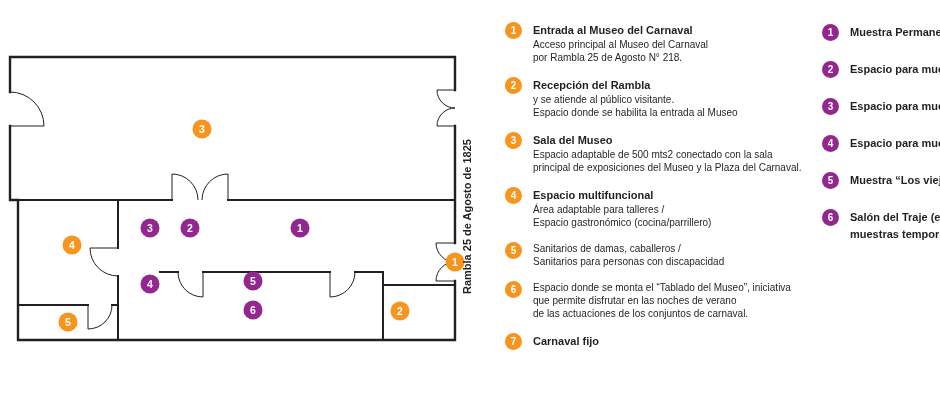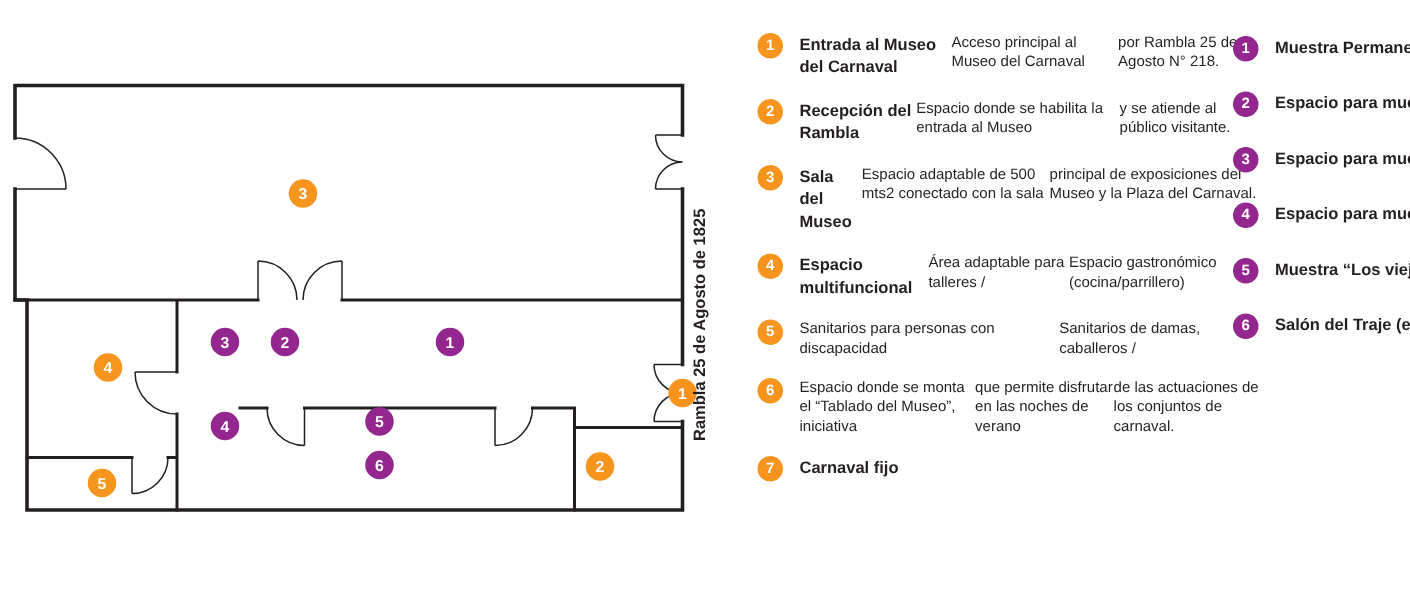--- a/index.html
+++ b/index.html
@@ -36,21 +36,21 @@
   .legend-purple { left:822px; top:24px; width:240px; gap:20px; }
   .legend-item { display:flex; gap:11px; align-items:flex-start; }
   .badge {
     width:17px; height:17px; border-radius:50%;
     color:#fff; font-size:10px; font-weight:bold;
     display:flex; align-items:center; justify-content:center;
     flex:0 0 17px;
   }
   .badge.orange { background:#F7941E; }
   .badge.purple { background:#93278F; }
-  .legend-text { display:flex; flex-direction:row; }
+  .legend-text { display:flex; flex-direction:column; }
   .legend-title { font-size:11px; font-weight:bold; color:#231F20; line-height:15px; padding-top:1px; }
   .legend-desc { font-size:10px; color:#231F20; line-height:13px; }
   .legend-purple .legend-title { line-height:17px; padding-top:0; white-space:nowrap; }
 </style>
 </head>
 <body>
 
 <div class="page">
 
   <svg class="plan" width="470" height="400" viewBox="0 0 470 400">
@@ -147,22 +147,22 @@
         <div class="legend-text">
           <div class="legend-title">Entrada al Museo del Carnaval</div>
           <div class="legend-desc">Acceso principal al Museo del Carnaval</div>
           <div class="legend-desc">por Rambla 25 de Agosto N° 218.</div>
         </div>
       </div>
       <div class="legend-item">
         <span class="badge orange">2</span>
         <div class="legend-text">
           <div class="legend-title">Recepción del Rambla</div>
+          <div class="legend-desc">y se atiende al público visitante.</div>
           <div class="legend-desc">Espacio donde se habilita la entrada al Museo</div>
-          <div class="legend-desc">y se atiende al público visitante.</div>
         </div>
       </div>
       <div class="legend-item">
         <span class="badge orange">3</span>
         <div class="legend-text">
           <div class="legend-title">Sala del Museo</div>
           <div class="legend-desc">Espacio adaptable de 500 mts2 conectado con la sala</div>
           <div class="legend-desc">principal de exposiciones del Museo y la Plaza del Carnaval.</div>
         </div>
       </div>
@@ -170,22 +170,22 @@
         <span class="badge orange">4</span>
         <div class="legend-text">
           <div class="legend-title">Espacio multifuncional</div>
           <div class="legend-desc">Área adaptable para talleres /</div>
           <div class="legend-desc">Espacio gastronómico (cocina/parrillero)</div>
         </div>
       </div>
       <div class="legend-item">
         <span class="badge orange">5</span>
         <div class="legend-text">
+          <div class="legend-desc">Sanitarios de damas, caballeros /</div>
           <div class="legend-desc">Sanitarios para personas con discapacidad</div>
-          <div class="legend-desc">Sanitarios de damas, caballeros /</div>
         </div>
       </div>
       <div class="legend-item">
         <span class="badge orange">6</span>
         <div class="legend-text">
           <div class="legend-desc">Espacio donde se monta el “Tablado del Museo”, iniciativa</div>
           <div class="legend-desc">que permite disfrutar en las noches de verano</div>
           <div class="legend-desc">de las actuaciones de los conjuntos de carnaval.</div>
         </div>
       </div>

